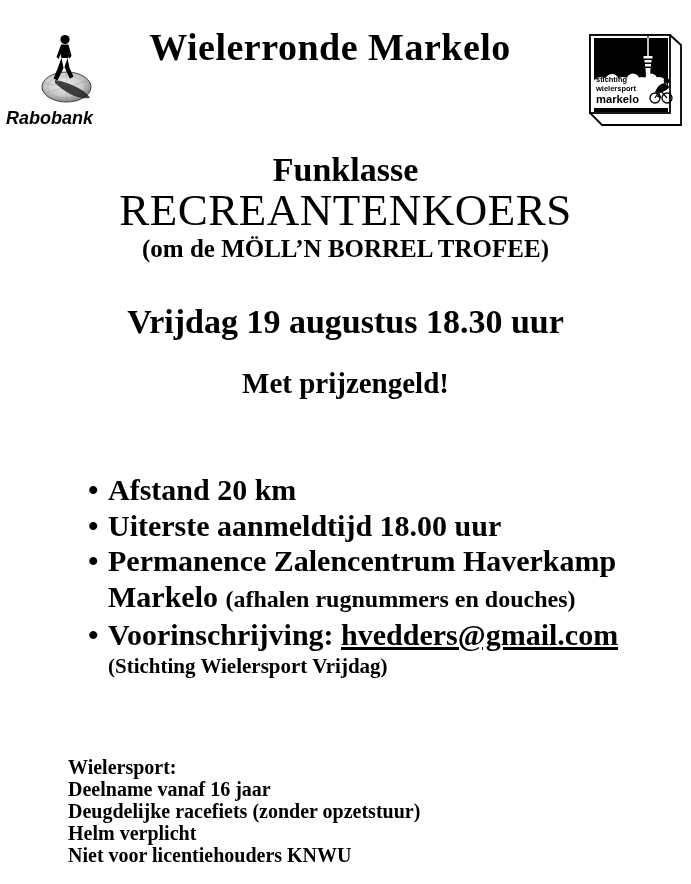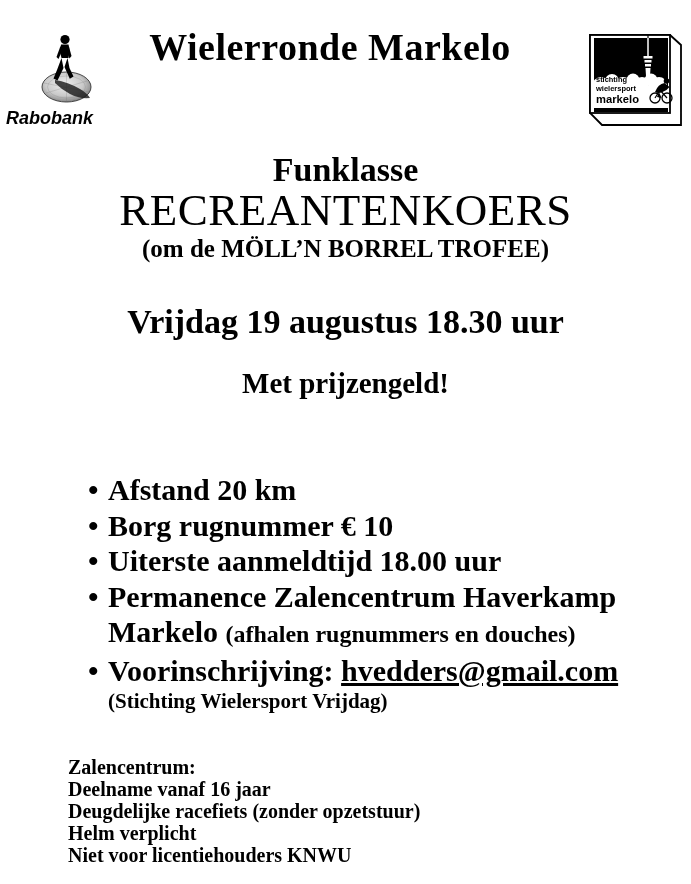--- a/index.html
+++ b/index.html
@@ -113,42 +113,39 @@
   <div class="abs center race-title">RECREANTENKOERS</div>
   <div class="abs center trophy-line">(om de MÖLL’N BORREL TROFEE)</div>
   <div class="abs center date-line">Vrijdag 19 augustus 18.30 uur</div>
   <div class="abs center prize-line">Met prijzengeld!</div>
 
   <ul class="abs details">
     <li>
       <span>Afstand 20 km</span>
     </li>
     <li>
-      <span>Borg rugnummer € 10</span>
-    </li>
-    <li>
       <span>Uiterste aanmeldtijd 18.00 uur</span>
     </li>
     <li>
       <div>Permanence Zalencentrum Haverkamp</div>
       <div>
         <span>Markelo</span>
         <span class="small-note">(afhalen rugnummers en douches)</span>
       </div>
     </li>
     <li>
       <div>
         <span>Voorinschrijving:</span>
         <a class="email">hvedders@gmail.com</a>
       </div>
       <div class="reg-note">(Stichting Wielersport Vrijdag)</div>
     </li>
   </ul>
 
   <div class="abs conditions">
-    <div class="cond-line">Zalencentrum:</div>
+    <div class="cond-line">Wielersport:</div>
     <div class="cond-line">Deelname vanaf 16 jaar</div>
     <div class="cond-line">Deugdelijke racefiets (zonder opzetstuur)</div>
     <div class="cond-line">Helm verplicht</div>
     <div class="cond-line">Niet voor licentiehouders KNWU</div>
   </div>
 
 </div>
 
 </body></html>

